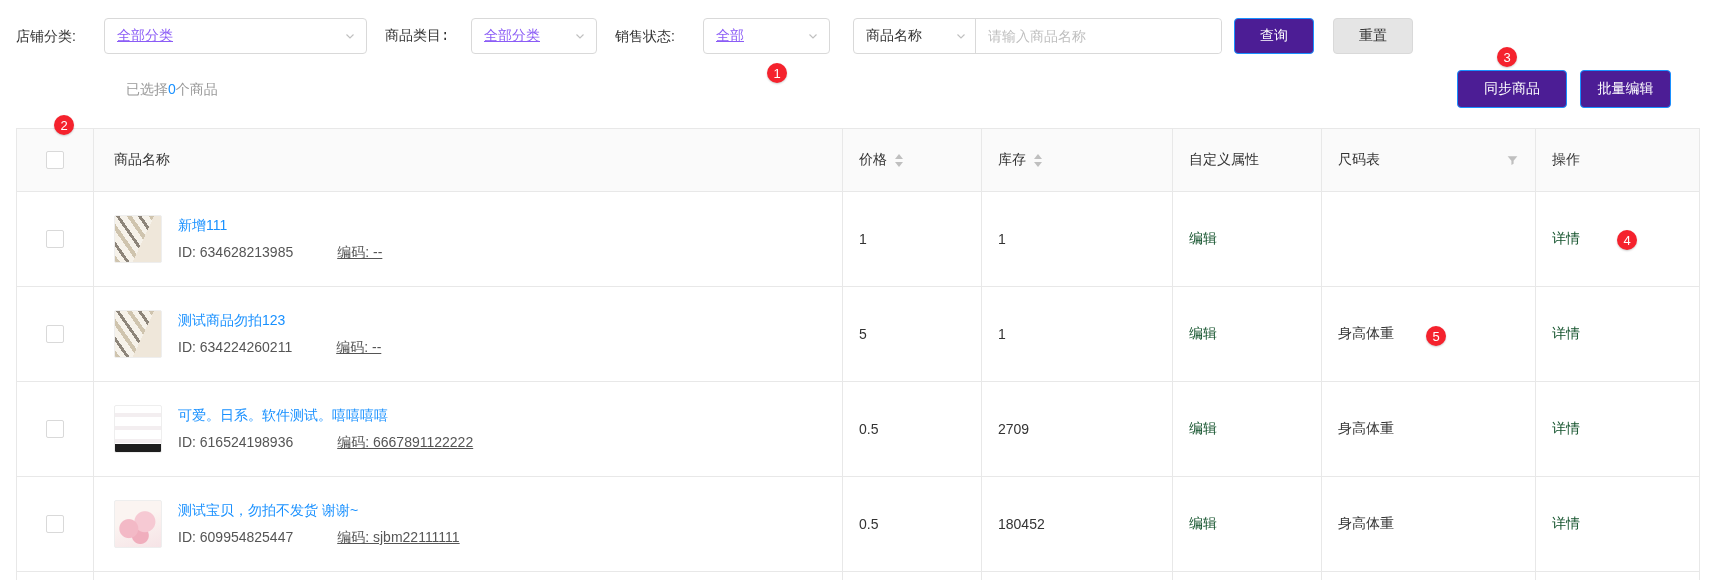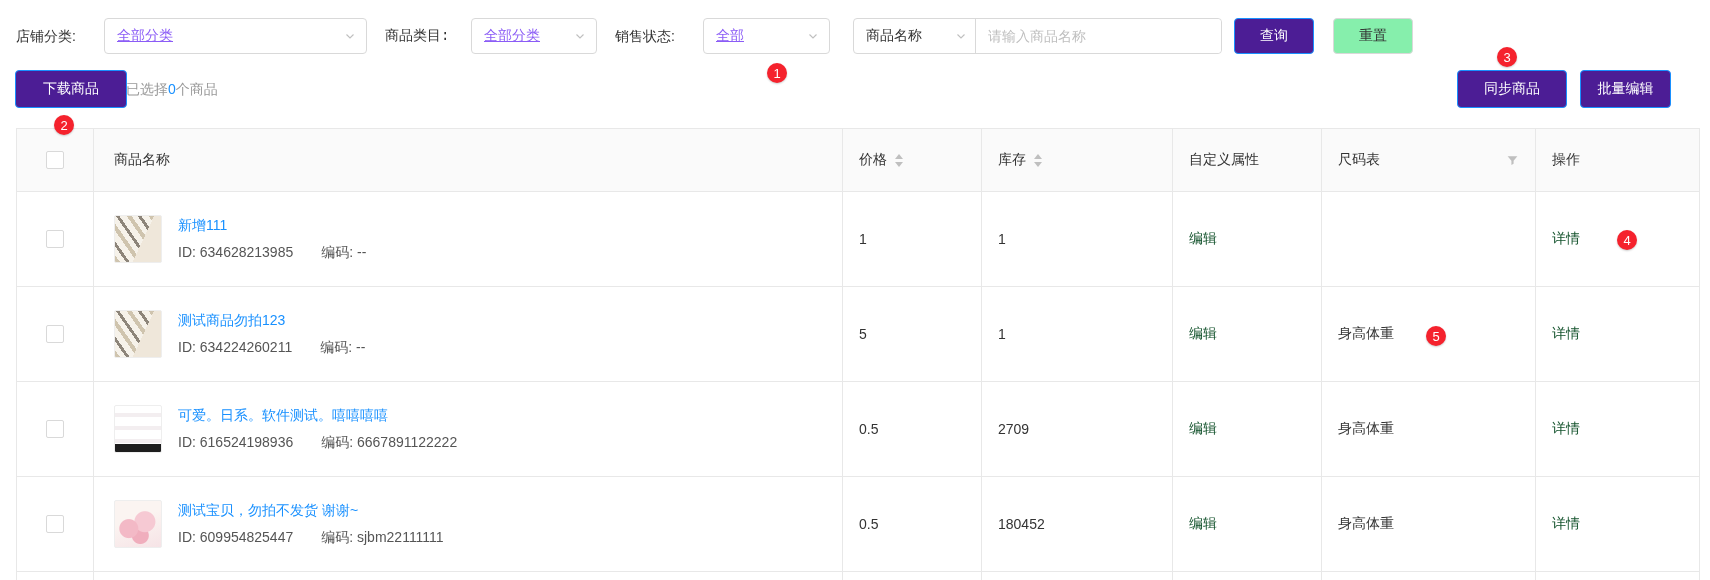--- a/index.html
+++ b/index.html
@@ -19,21 +19,21 @@
     display:flex; align-items:stretch; }
   .inputgroup .group-select { width:122px; display:flex; align-items:center; justify-content:space-between;
     padding:0 8px 0 12px; border-right:1px solid #d9d9d9; cursor:pointer; color:#333; }
   .inputgroup input { border:none; outline:none; flex:1; padding:0 12px; font-size:14px;
     font-family:inherit; color:#333; border-radius:0 4px 4px 0; }
   .inputgroup input::placeholder { color:#bfbfbf; }
 
   .btn { top:18px; height:36px; border-radius:4px; font-size:14px; cursor:pointer;
     display:flex; align-items:center; justify-content:center; border:1px solid transparent; }
   .btn-primary { background:#4c1d95; color:#fff; border-color:#1890ff; }
-  .btn-default { background:#86efac; color:#333; border-color:#d9d9d9; }
+  .btn-default { background:#e5e5e5; color:#333; border-color:#d9d9d9; }
 
   
   .toolbar-btn { top:70px; height:38px; }
   .selected-info { position:absolute; left:126px; top:70px; height:38px; line-height:38px; color:#999; }
   .selected-info .count { color:#1890ff; }
 
   
   .table { position:absolute; left:16px; top:128px; width:1684px; background:#fff;
     border:1px solid #e8e8e8; border-bottom:none; }
   .tr { display:grid; grid-template-columns:77px 749px 139px 191px 149px 214px 164px; }
@@ -69,21 +69,21 @@
   .thumb-c { background:
       radial-gradient(circle at 30% 60%, #f3b9c6 0 9px, transparent 10px),
       radial-gradient(circle at 65% 45%, #f6c9d3 0 10px, transparent 11px),
       radial-gradient(circle at 55% 75%, #f0aebd 0 8px, transparent 9px),
       linear-gradient(160deg, #fbf4f1 0 40%, #f6e3e6 100%); }
 
   .name-info { margin-left:16px; min-width:0; }
   .title-link { color:#1890ff; text-decoration:none; display:block; margin-bottom:9px; cursor:pointer;
     white-space:nowrap; }
   .meta { color:#555; white-space:nowrap; }
-  .meta .code { margin-left:28px; }
+  .meta .code { margin-left:44px;text-decoration:underline; }
 
   .link { color:#14532d; text-decoration:none; cursor:pointer; }
   .sizechart-text { color:#333; }
 
   
   .badge { position:absolute; width:20px; height:20px; border-radius:50%; background:#f5222d; color:#fff;
     font-size:13px; display:flex; align-items:center; justify-content:center; z-index:10;
     box-shadow:0 1px 2px rgba(0,0,0,0.2); }
 </style>
 </head>
@@ -129,21 +129,20 @@
             <path d="M5 9l7 7 7-7" stroke="#bfbfbf" stroke-width="2.2" fill="none"></path>
           </svg>
       </span>
     </div>
     <input type="text" placeholder="请输入商品名称" style="">
   </div>
 
   <button class="abs btn btn-primary" style="left:1234px; width:80px;">查询</button>
   <button class="abs btn btn-default" style="left:1333px; width:80px;">重置</button>
 
-  <button class="abs btn btn-primary toolbar-btn" style="left:15px; width:112px;">下载商品</button>
   <div class="selected-info">
     <span>已选择</span><span class="count">0</span><span>个商品</span>
   </div>
   <button class="abs btn btn-primary toolbar-btn" style="left:1457px; width:110px;">同步商品</button>
   <button class="abs btn btn-primary toolbar-btn" style="left:1580px; width:91px;">批量编辑</button>
 
   <div class="table">
     <div class="thead">
       <div class="tr">
         <div class="cell center th">

